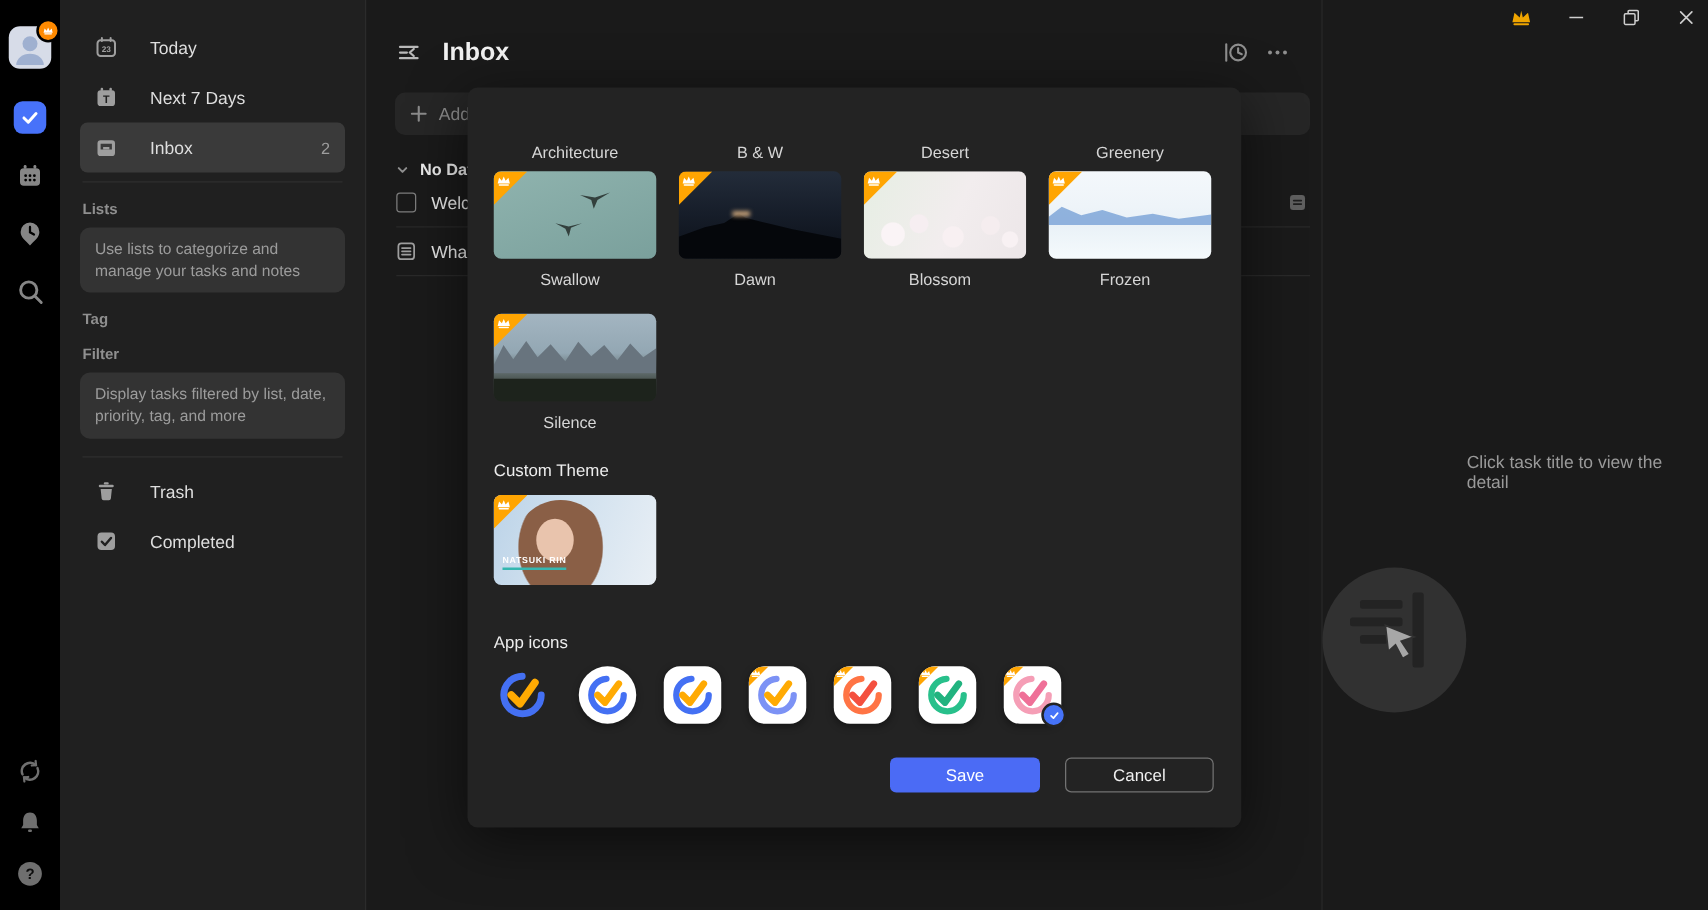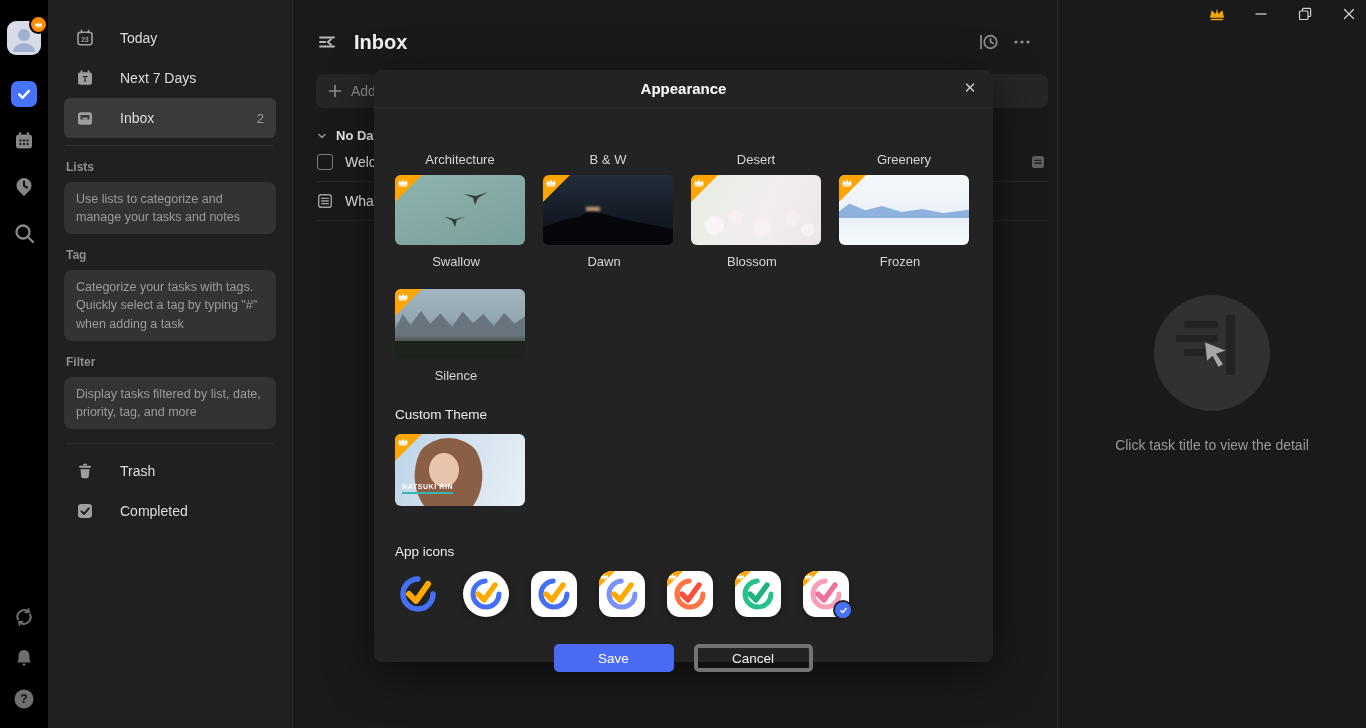--- a/index.html
+++ b/index.html
@@ -42,21 +42,21 @@
     align-items:center;padding:0 12px;color:#8b8b8b;font-size:14px;gap:9px;cursor:text;}
   .group-header{display:flex;align-items:center;gap:9px;margin:20px 24px 0;font-size:13px;font-weight:bold;color:#ececec;cursor:pointer;}
   .task-row{display:flex;align-items:center;gap:12px;margin:0 12px 0 24px;height:38px;font-size:14px;color:#e6e6e6;}
   .task-row:first-of-type{margin-top:8px;}
   .checkbox{width:14px;height:14px;border:1.5px solid #7d7d7d;border-radius:3px;flex-shrink:0;cursor:pointer;}
   .t-divider{height:1px;background:#292929;margin:0 9px 0 24px;}
   .row-right{margin-left:auto;display:flex;align-items:center;}
 
   
   .detail{width:309px;flex-shrink:0;border-left:1px solid #2b2b2b;box-sizing:border-box;background:#1a1a1a;
-    display:flex;flex-direction:column;align-items:center;}
+    display:flex;flex-direction:row;align-items:center;}
   .watermark{width:116px;height:116px;border-radius:50%;background:#313131;margin-top:295px;position:relative;overflow:hidden;}
   .wm-bar{position:absolute;background:#232323;border-radius:2px;}
   .wm-cursor{position:absolute;left:48px;top:44px;}
   .empty-text{margin-top:26px;font-size:14px;color:#9a9a9a;}
 
   
   .win-controls{position:absolute;top:3px;right:4px;display:flex;align-items:center;z-index:5;}
   .win-btn{width:26px;height:22px;display:flex;align-items:center;justify-content:center;margin-left:18px;cursor:pointer;}
 
   
@@ -124,25 +124,25 @@
   .ai-0 .ring,.ai-1 .ring,.ai-2 .ring{stroke:#4470f3;}
   .ai-0 .check,.ai-1 .check,.ai-2 .check,.ai-3 .check{stroke:#ffaa02;}
   .ai-3 .ring{stroke:#7c92f5;}
   .ai-4 .ring{stroke:#ff7445;} .ai-4 .check{stroke:#f4503f;}
   .ai-5 .ring{stroke:#28c08b;} .ai-5 .check{stroke:#21b37f;}
   .ai-6 .ring{stroke:#f59eb6;} .ai-6 .check{stroke:#ef7098;}
   .sel-badge{position:absolute;right:-4px;bottom:-3px;width:16px;height:16px;border-radius:50%;
     background:#4673f8;border:2px solid #232323;display:flex;align-items:center;justify-content:center;z-index:4;}
 
   
-  .btn-row{display:flex;justify-content:center;gap:20px;margin-top:27px;padding-right:1px;}
+  .btn-row{display:flex;justify-content:flex-end;gap:20px;margin-top:27px;padding-right:1px;}
   .btn{height:28px;border-radius:5px;font-size:13.5px;display:flex;align-items:center;justify-content:center;
     cursor:pointer;box-sizing:border-box;font-family:inherit;}
   .btn-save{width:120px;background:#4b6bf5;color:#fff;border:none;}
-  .btn-cancel{width:119px;background:transparent;border:4px solid #737373;color:#f0f0f0;}
+  .btn-cancel{width:119px;background:transparent;border:1px solid #737373;color:#f0f0f0;}
 </style>
 </head>
 <body>
 
 <div class="app">
 
   <div class="rail">
     <div class="avatar">
       <svg width="34" height="34" viewBox="0 0 34 34">
         <circle cx="17" cy="14" r="6" fill="#9fb0d0"></circle>
@@ -237,21 +237,20 @@
       <span>Inbox</span>
       <span class="cnt">2</span>
     </div>
 
     <div class="side-div"></div>
 
     <div class="sec-head">Lists</div>
     <div class="tip">Use lists to categorize and manage your tasks and notes</div>
 
     <div class="sec-head">Tag</div>
-    <div class="tip">Categorize your tasks with tags. Quickly select a tag by typing "#" when adding a task</div>
 
     <div class="sec-head">Filter</div>
     <div class="tip">Display tasks filtered by list, date, priority, tag, and more</div>
 
     <div class="side-div" style="margin-top:14px;"></div>
 
     <div class="side-item">
       <svg width="18" height="18" viewBox="0 0 18 18">
         <rect x="3" y="3.8" width="12" height="2" rx="1" fill="#9e9e9e"></rect>
         <rect x="7" y="1.8" width="4" height="1.8" rx="0.9" fill="#9e9e9e"></rect>
@@ -367,24 +366,20 @@
     </svg>
   </span>
   <span class="win-btn">
     <svg width="14" height="14" viewBox="0 0 14 14" stroke="#cfcfcf" stroke-width="1.3" stroke-linecap="round">
         <path d="M2.5 2.5 L11.5 11.5 M11.5 2.5 L2.5 11.5"></path>
       </svg>
   </span>
 </div>
 
 <div class="modal">
-  <div class="modal-header">
-    <span class="modal-title">Appearance</span>
-    <span class="modal-close">✕</span>
-  </div>
   <div class="modal-body">
 
     <div class="caption-row">
       <div>Architecture</div>
       <div>B &amp; W</div>
       <div>Desert</div>
       <div>Greenery</div>
     </div>
 
     <div class="theme-grid">

